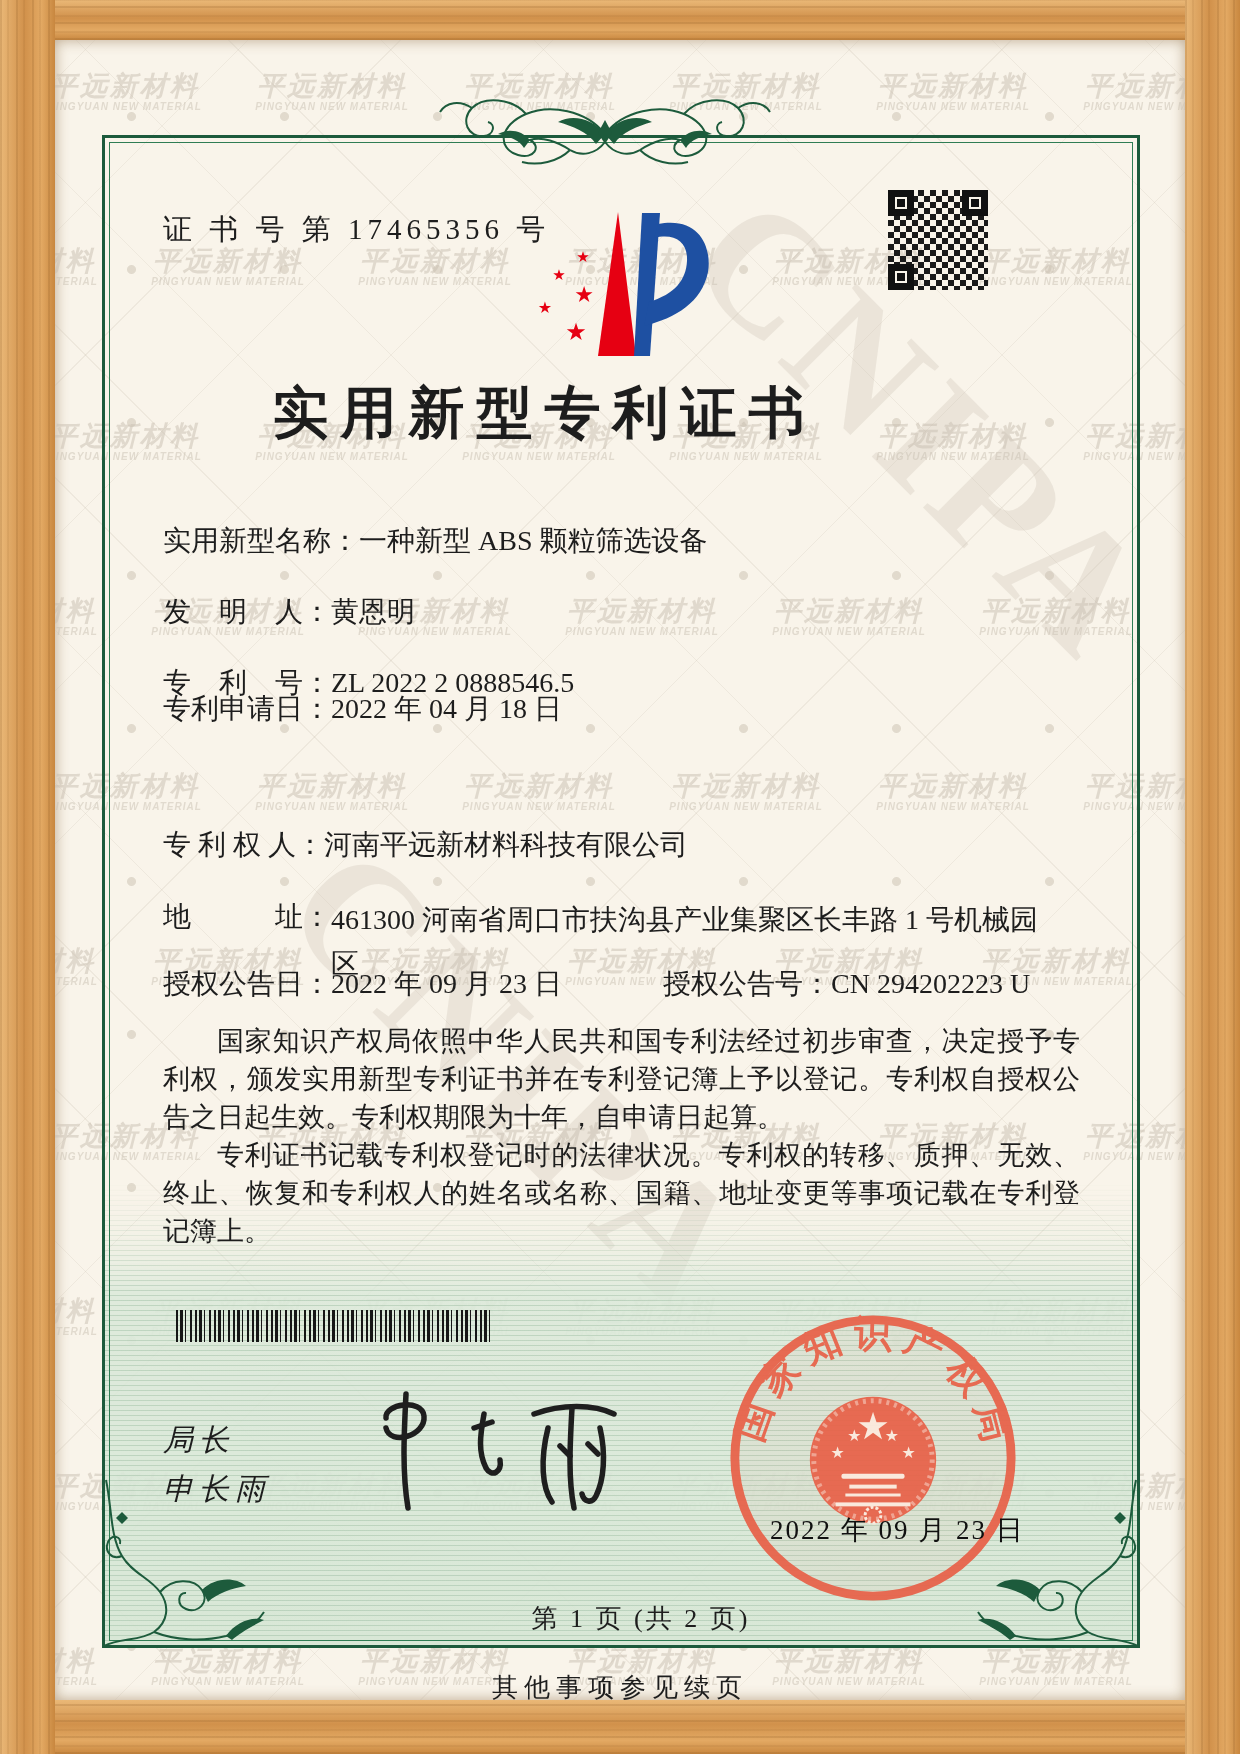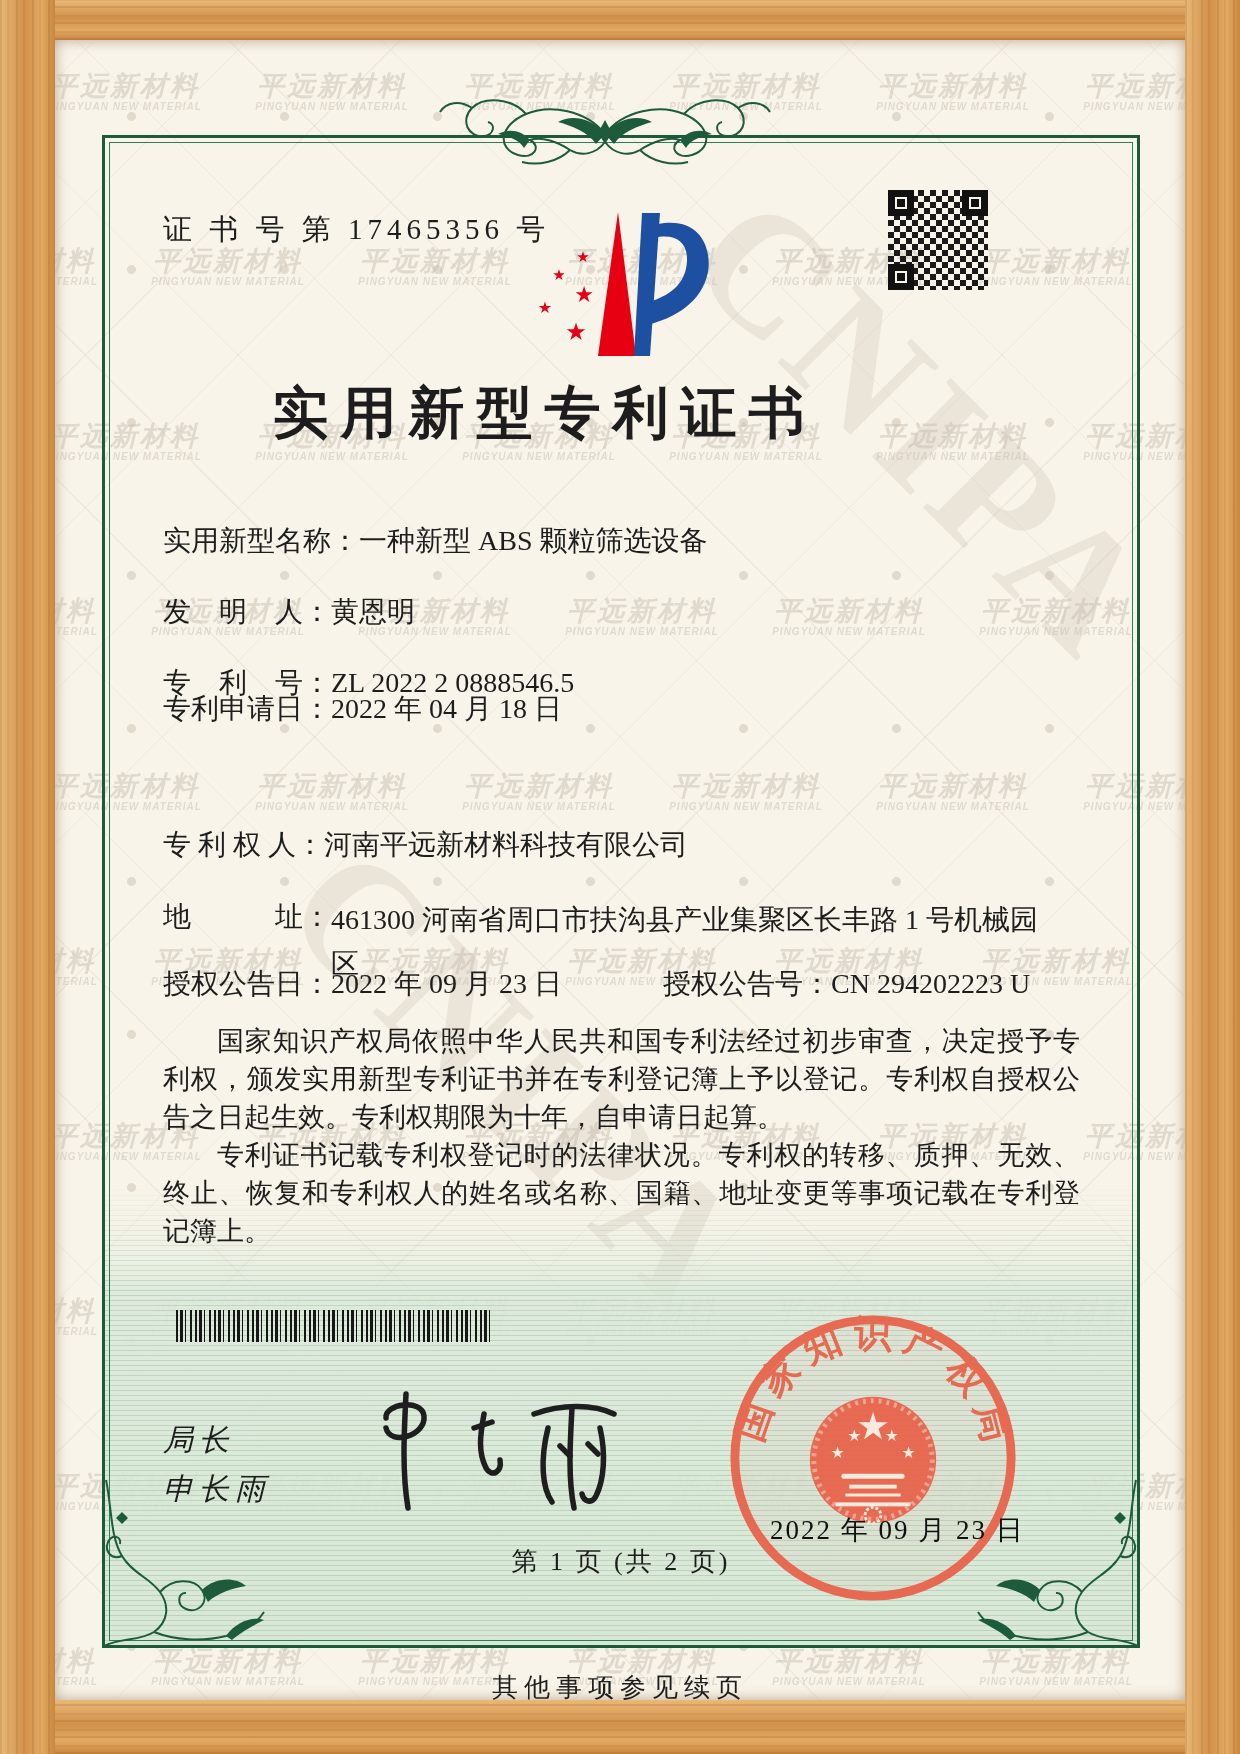--- a/index.html
+++ b/index.html
@@ -63,21 +63,21 @@
   .txt{position:absolute;z-index:8;color:#1d1d1d;}
   .cert-number{left:163px;top:210px;font-size:29px;letter-spacing:5px;}
   .cert-title{left:114px;top:376px;width:861px;text-align:center;font-size:56px;font-weight:bold;
               letter-spacing:12px;}
   .field{font-size:28px;white-space:nowrap;}
   .field .lab{display:inline-block;}
   .addr-val{display:inline-block;vertical-align:top;white-space:normal;width:722px;line-height:44px;}
   .bodytext{left:163px;top:1022px;width:917px;font-size:27px;line-height:38px;text-align:justify;}
   .bodytext p{margin:0;text-indent:2em;}
   .director{font-family:"Liberation Sans","DejaVu Sans",sans-serif;font-size:30px;letter-spacing:6px;font-style:italic;}
-  .pageinfo{left:102px;top:1544px;width:1038px;text-align:center;font-size:26px;letter-spacing:3px;}
+  .pageinfo{left:102px;top:1601px;width:1038px;text-align:center;font-size:26px;letter-spacing:3px;padding-left:20px;}
   .footnote{left:0;top:1670px;width:1240px;text-align:center;font-size:26px;letter-spacing:6px;z-index:8;}
 
   
   .barcode{position:absolute;left:176px;top:1310px;width:318px;height:32px;z-index:8;
     background:repeating-linear-gradient(90deg,
       #161616 0 2px, rgba(0,0,0,0) 2px 4px, #161616 4px 7px, rgba(0,0,0,0) 7px 9px,
       #161616 9px 10px, rgba(0,0,0,0) 10px 14px, #161616 14px 16px, rgba(0,0,0,0) 16px 19px);}
 
   
   .qr{position:absolute;left:888px;top:190px;width:100px;height:100px;z-index:8;

